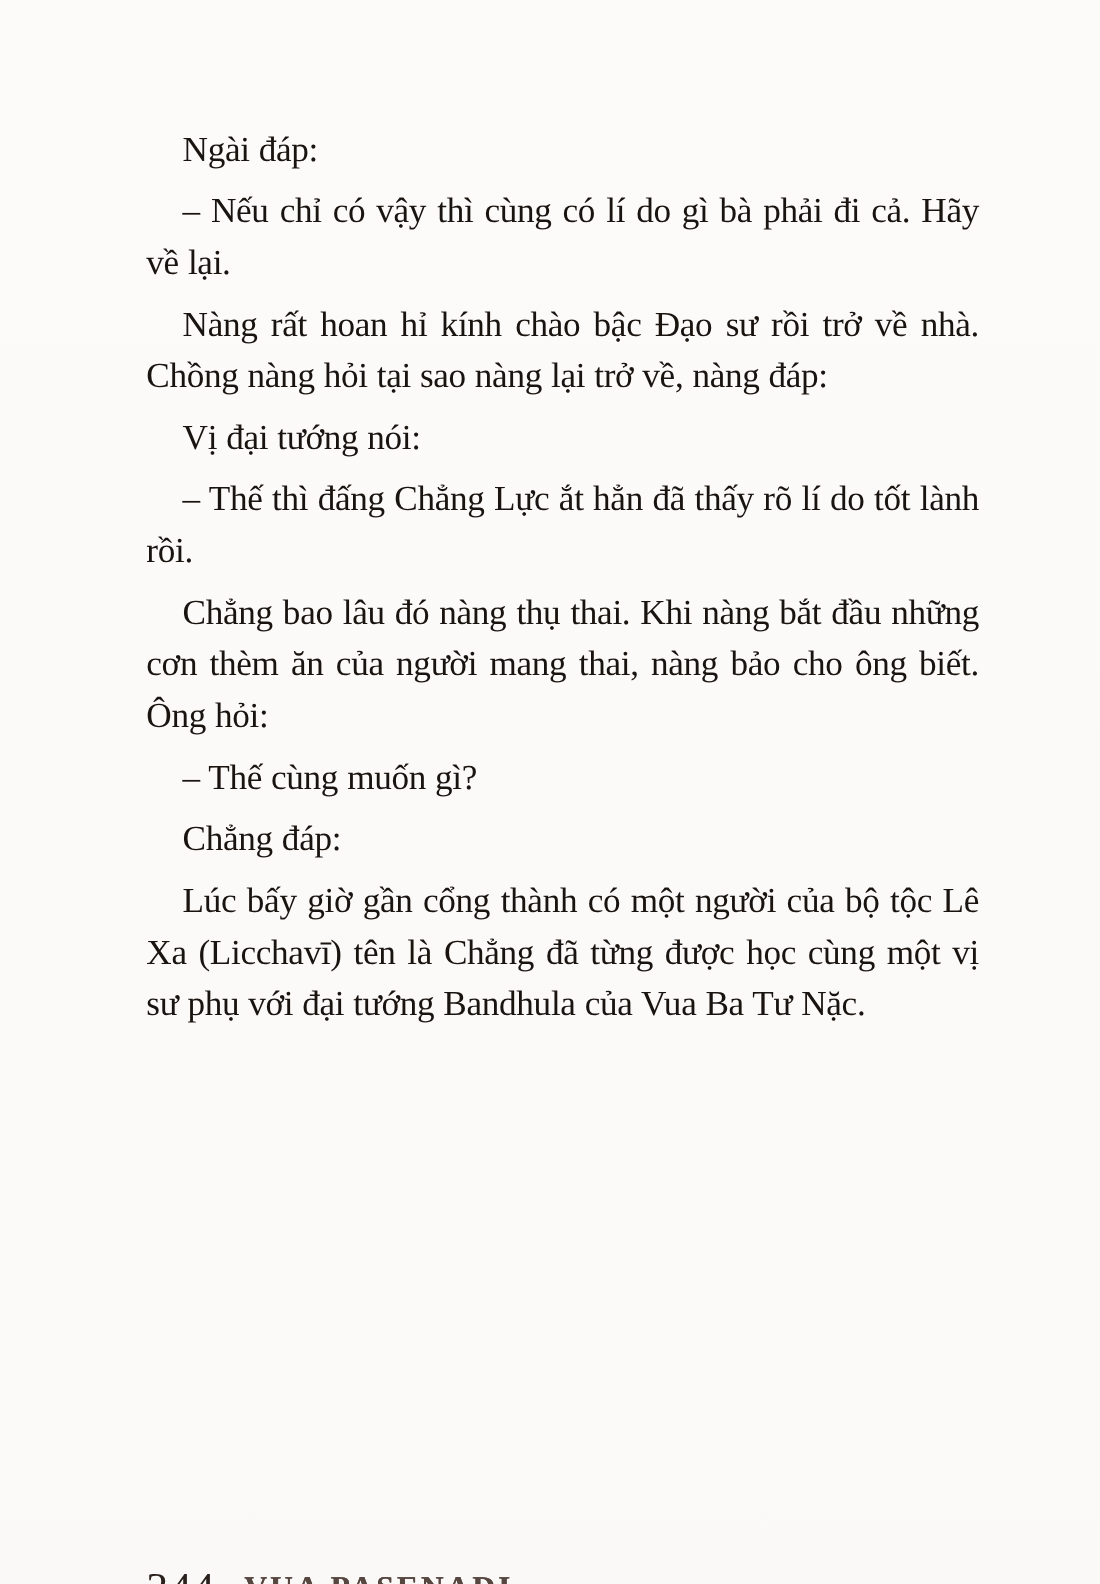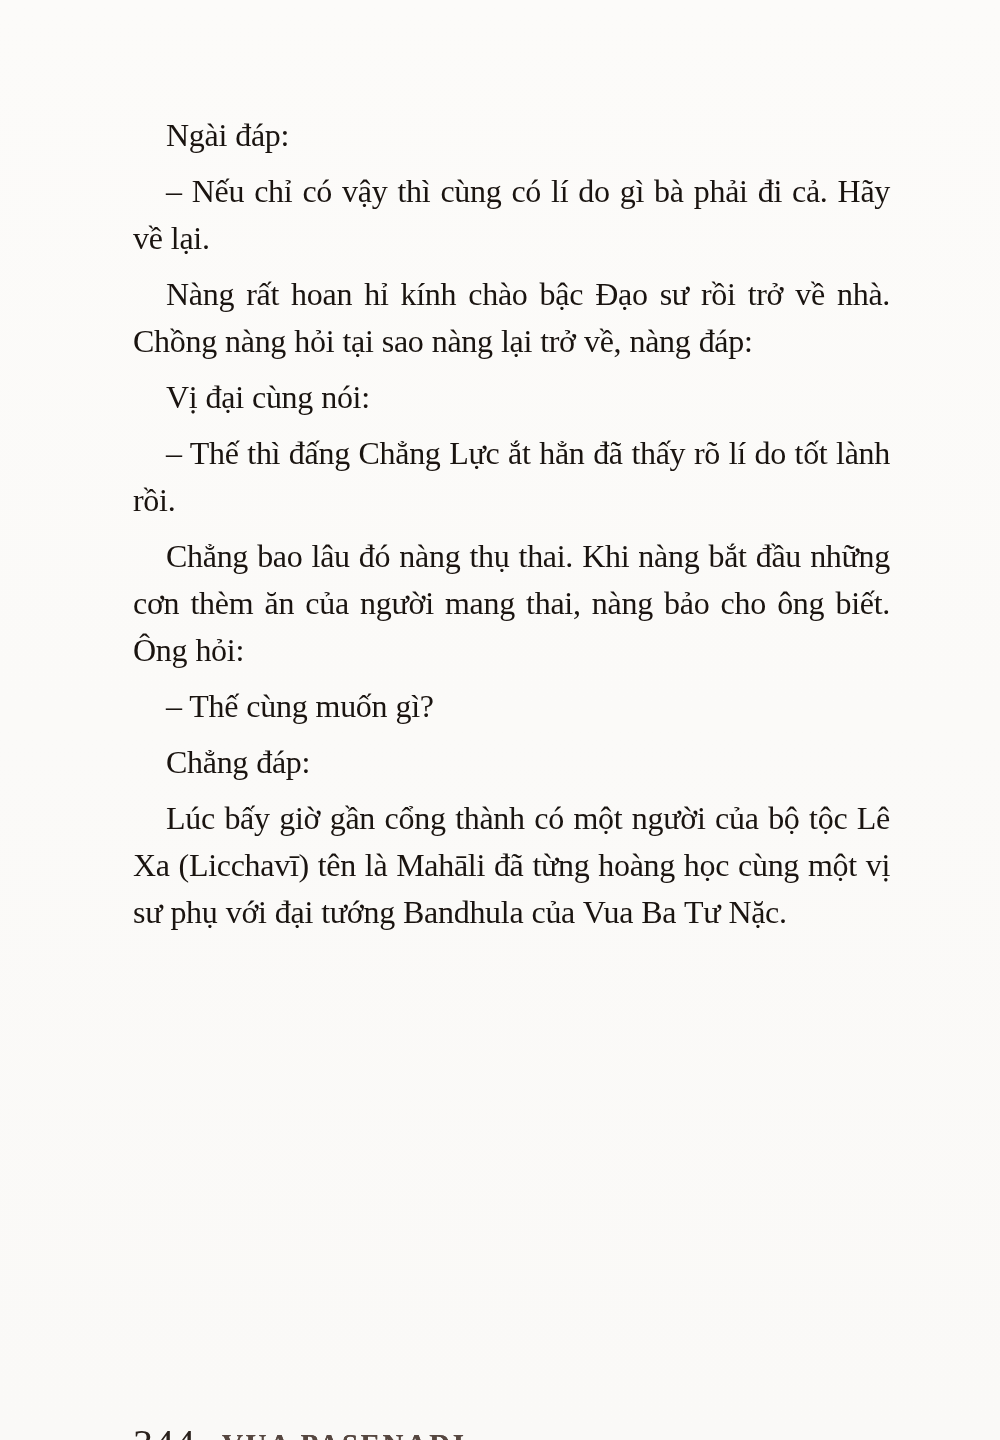--- a/index.html
+++ b/index.html
@@ -64,26 +64,26 @@
 </style>
 </head>
 <body>
 
 <div class="page">
 
   <div class="content">
     <p>Ngài đáp:</p>
     <p>– Nếu chỉ có vậy thì cùng có lí do gì bà phải đi cả. Hãy về lại.</p>
     <p>Nàng rất hoan hỉ kính chào bậc Đạo sư rồi trở về nhà. Chồng nàng hỏi tại sao nàng lại trở về, nàng đáp:</p>
-    <p>Vị đại cùng nói:</p>
+    <p>Vị đại tướng nói:</p>
     <p>– Thế thì đấng Chẳng Lực ắt hẳn đã thấy rõ lí do tốt lành rồi.</p>
     <p>Chẳng bao lâu đó nàng thụ thai. Khi nàng bắt đầu những cơn thèm ăn của người mang thai, nàng bảo cho ông biết. Ông hỏi:</p>
     <p>– Thế cùng muốn gì?</p>
     <p>Chẳng đáp:</p>
-    <p>Lúc bấy giờ gần cổng thành có một người của bộ tộc Lê Xa (Licchavī) tên là Mahāli đã từng hoàng học cùng một vị sư phụ với đại tướng Bandhula của Vua Ba Tư Nặc.</p>
+    <p>Lúc bấy giờ gần cổng thành có một người của bộ tộc Lê Xa (Licchavī) tên là Chẳng đã từng được học cùng một vị sư phụ với đại tướng Bandhula của Vua Ba Tư Nặc.</p>
   </div>
 
   <div class="footer">
     <span class="page-number">344</span>
     <span class="running-title">VUA PASENADI</span>
   </div>
 
 </div>
 
 </body></html>

